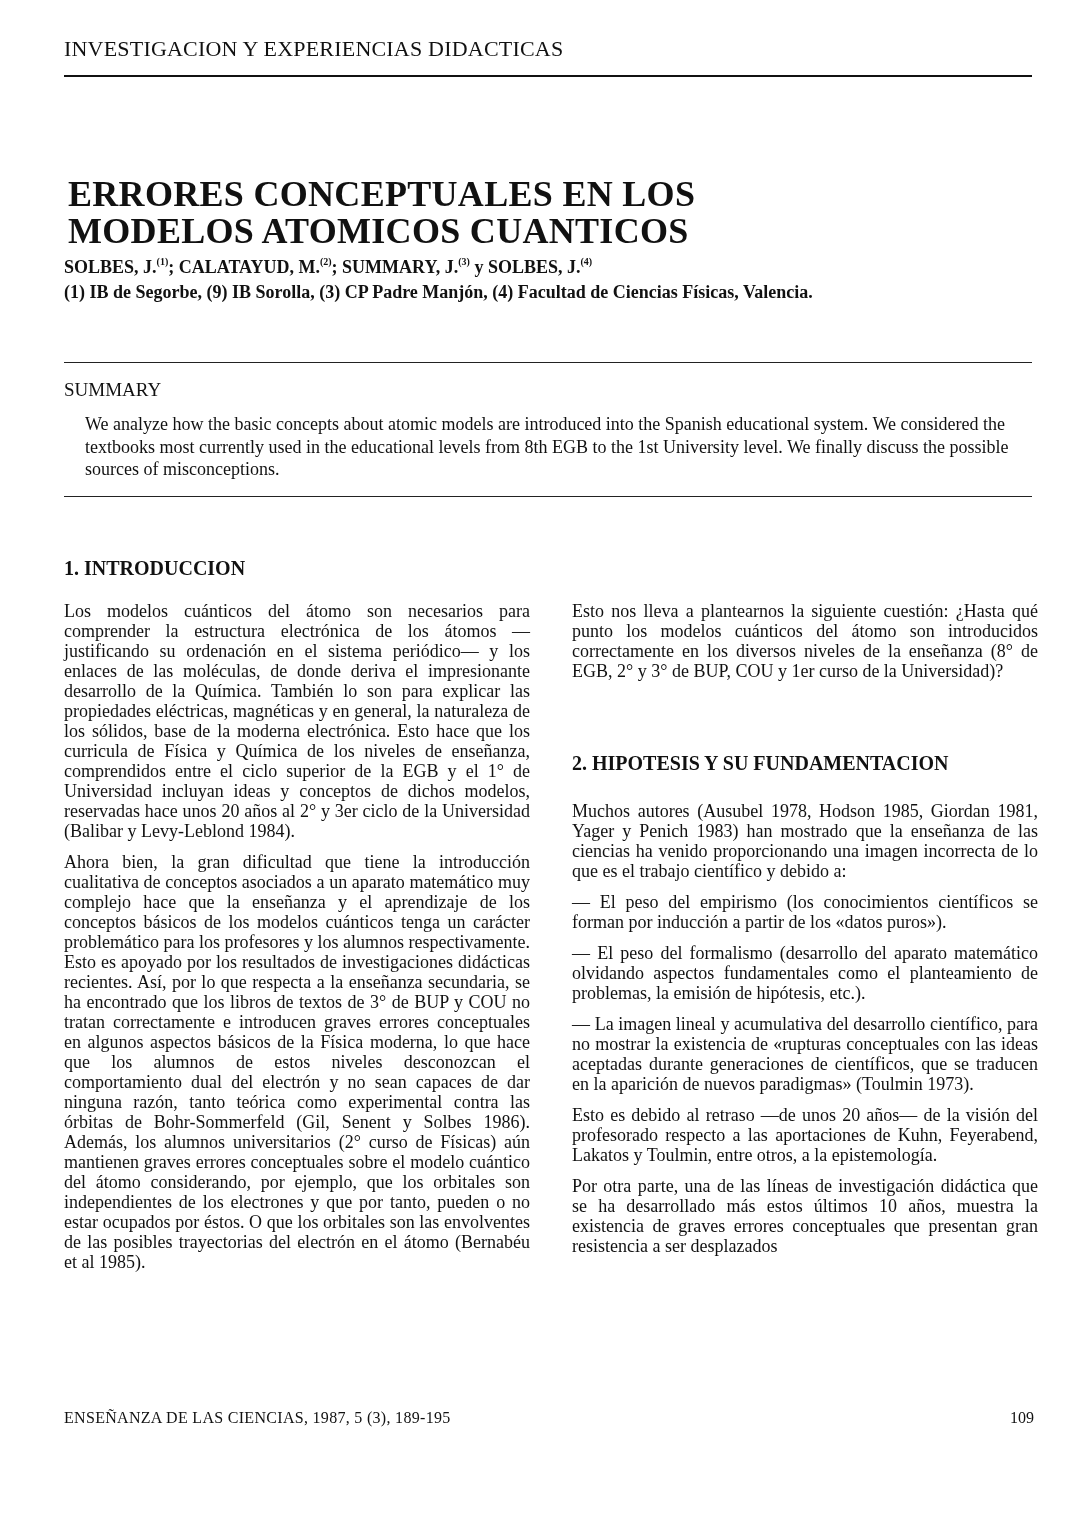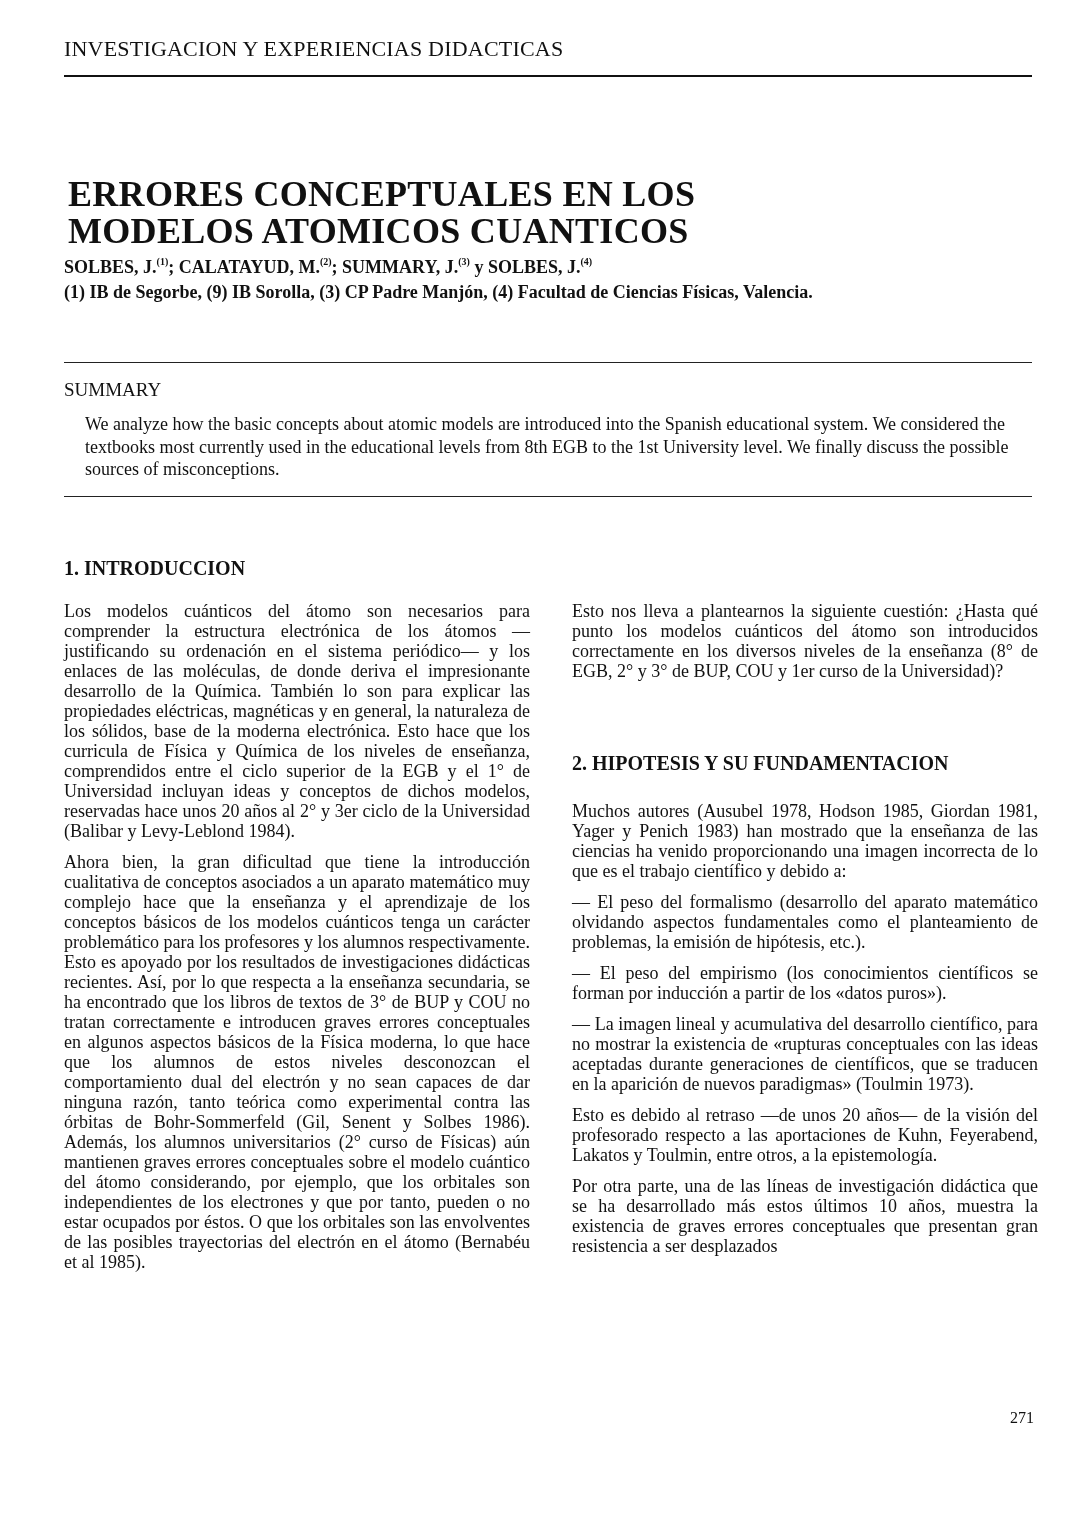--- a/index.html
+++ b/index.html
@@ -51,22 +51,23 @@
   </div>
 
   <div class="col" style="left:572px; top:601px;">
     <p>Esto nos lleva a plantearnos la siguiente cuestión: ¿Hasta qué punto los modelos cuánticos del átomo son introducidos correctamente en los diversos niveles de la enseñanza (8° de EGB, 2° y 3° de BUP, COU y 1er curso de la Universidad)?</p>
   </div>
 
   <div class="section-head" style="left:572px; top:752px;">2.  HIPOTESIS Y SU FUNDAMENTACION</div>
 
   <div class="col" style="left:572px; top:801px;">
     <p>Muchos autores (Ausubel 1978, Hodson 1985, Giordan 1981, Yager y Penich 1983) han mostrado que la enseñanza de las ciencias ha venido proporcionando una imagen incorrecta de lo que es el trabajo científico y debido a:</p>
+    <p>—  El peso del empirismo (los conocimientos científicos se forman por inducción a partir de los «datos puros»).</p>
     <p>—  El peso del formalismo (desarrollo del aparato matemático olvidando aspectos fundamentales como el planteamiento de problemas, la emisión de hipótesis, etc.).</p>
-    <p>—  El peso del empirismo (los conocimientos científicos se forman por inducción a partir de los «datos puros»).</p>
     <p>—  La imagen lineal y acumulativa del desarrollo científico, para no mostrar la existencia de «rupturas conceptuales con las ideas aceptadas durante generaciones de científicos, que se traducen en la aparición de nuevos paradigmas» (Toulmin 1973).</p>
     <p>Esto es debido al retraso —de unos 20 años— de la visión del profesorado respecto a las aportaciones de Kuhn, Feyerabend, Lakatos y Toulmin, entre otros, a la epistemología.</p>
     <p>Por otra parte, una de las líneas de investigación didáctica que se ha desarrollado más estos últimos 10 años, muestra la existencia de graves errores conceptuales que presentan gran resistencia a ser desplazados</p>
   </div>
 
-  <div class="page-number">271</div>
+  <div class="footer-journal">ENSEÑANZA DE LAS CIENCIAS, 1987, 5 (3), 189-195</div>
+  <div class="page-number">109</div>
 
 </div>
 
 </body></html>

